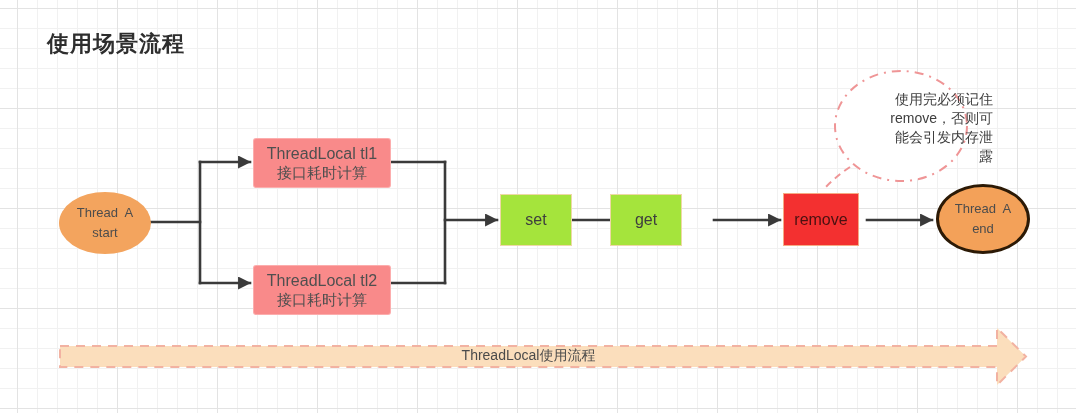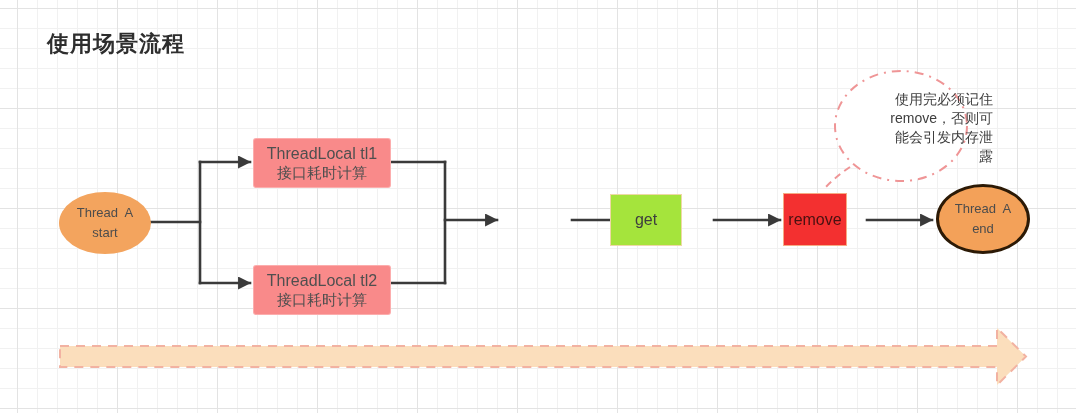--- a/index.html
+++ b/index.html
@@ -76,21 +76,21 @@
     width: 72px; height: 52px; top: 194px;
   }
   .rect-set { left: 500px; }
   .rect-get { left: 610px; }
 
   .rect-red {
     background: #f33030;
     border: 1px solid #f6ab84;
     font-size: 16px;
     color: #491111;
-    left: 783px; top: 193px; width: 64px; height: 53px;
+    left: 783px; top: 193px; width: 76px; height: 53px;
   }
 
   .bubble-text {
     position: absolute;
     left: 873px; top: 90px; width: 120px;
     text-align: right;
     font-size: 14px;
     line-height: 19px;
     color: #3e3e3e;
   }
@@ -148,20 +148,23 @@
   <div class="node rect-pink rect-tl1">
     <div class="rect-title">ThreadLocal tl1</div>
     <div class="rect-subtitle">接口耗时计算</div>
   </div>
 
   <div class="node rect-pink rect-tl2">
     <div class="rect-title">ThreadLocal tl2</div>
     <div class="rect-subtitle">接口耗时计算</div>
   </div>
 
+  <div class="node rect-green rect-set">
+    <div>set</div>
+  </div>
 
   <div class="node rect-green rect-get">
     <div>get</div>
   </div>
 
   <div class="node rect-red">
     <div>remove</div>
   </div>
 
   <div class="node oval oval-end">
@@ -169,14 +172,15 @@
     <div class="line">end</div>
   </div>
 
   <div class="bubble-text">
     <div class="line">使用完必须记住</div>
     <div class="line">remove，否则可</div>
     <div class="line">能会引发内存泄</div>
     <div class="line">露</div>
   </div>
 
+  <div class="banner-label">ThreadLocal使用流程</div>
 
 </div>
 
 </body></html>

